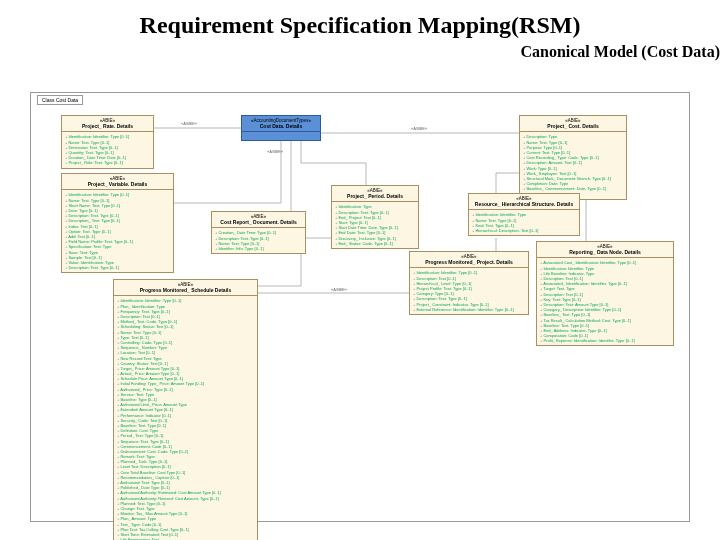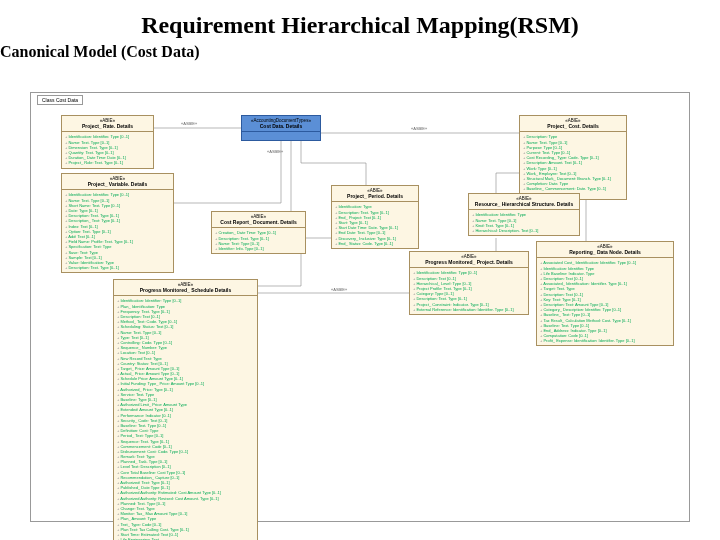--- a/index.html
+++ b/index.html
@@ -1,36 +1,36 @@
 <!DOCTYPE html>
 <html><head>
 <meta charset="utf-8">
 <style>
   * { margin:0; padding:0; box-sizing:border-box; }
   body { font-family:"Times New Roman",serif; background:#fff; width:720px; height:540px; position:relative; overflow:hidden; }
   .title { font-size:24px; font-weight:bold; text-align:center; padding-top:12px; }
-  .subtitle { font-size:16px; font-weight:bold; text-align:left; padding-top:4px; }
+  .subtitle { font-size:16px; font-weight:bold; text-align:right; padding-top:4px; }
   .canvas { position:absolute; left:30px; top:92px; width:660px; height:430px; border:1px solid #999; background:#fff; }
   .tag { position:absolute; left:6px; top:2px; font-size:5px; border:1px solid #999; padding:1px 4px; background:#fff; font-family:sans-serif; }
   .box { position:absolute; background:#fdf6e3; border:1px solid #a89060; font-family:sans-serif; }
   .box.blue { background:#5b8fd6; border-color:#2c5a9e; }
   .bh { font-size:5px; text-align:center; padding:2px 3px; border-bottom:1px solid #a89060; line-height:1.1; }
   .box.blue .bh { border-bottom-color:#2c5a9e; color:#000; }
   .stereo { font-size:4.5px; }
   .attrs { padding:2px 3px; }
   .attrs li { list-style:none; font-size:4px; line-height:1.3; color:#0a5; white-space:nowrap; }
   .attrs li::before { content:"+ "; color:#888; }
   svg.conn { position:absolute; left:0; top:0; width:660px; height:430px; pointer-events:none; }
   svg.conn line { stroke:#888; stroke-width:0.6; }
   svg.conn text { font-size:4px; fill:#666; font-family:sans-serif; }
 </style>
 </head>
 <body>
 
-<div class="title">Requirement Hierarchical Mapping(RSM)</div>
+<div class="title">Requirement Specification Mapping(RSM)</div>
 <div class="subtitle">Canonical Model (Cost Data)</div>
 
 <div class="canvas">
   <div class="tag">Class Cost Data</div>
 
   <svg class="conn">
     <line x1="120" y1="35" x2="210" y2="35"></line>
     <line x1="290" y1="40" x2="488" y2="40"></line>
     <line x1="250" y1="48" x2="250" y2="110"></line>
       <line x1="250" y1="110" x2="140" y2="110"></line>

